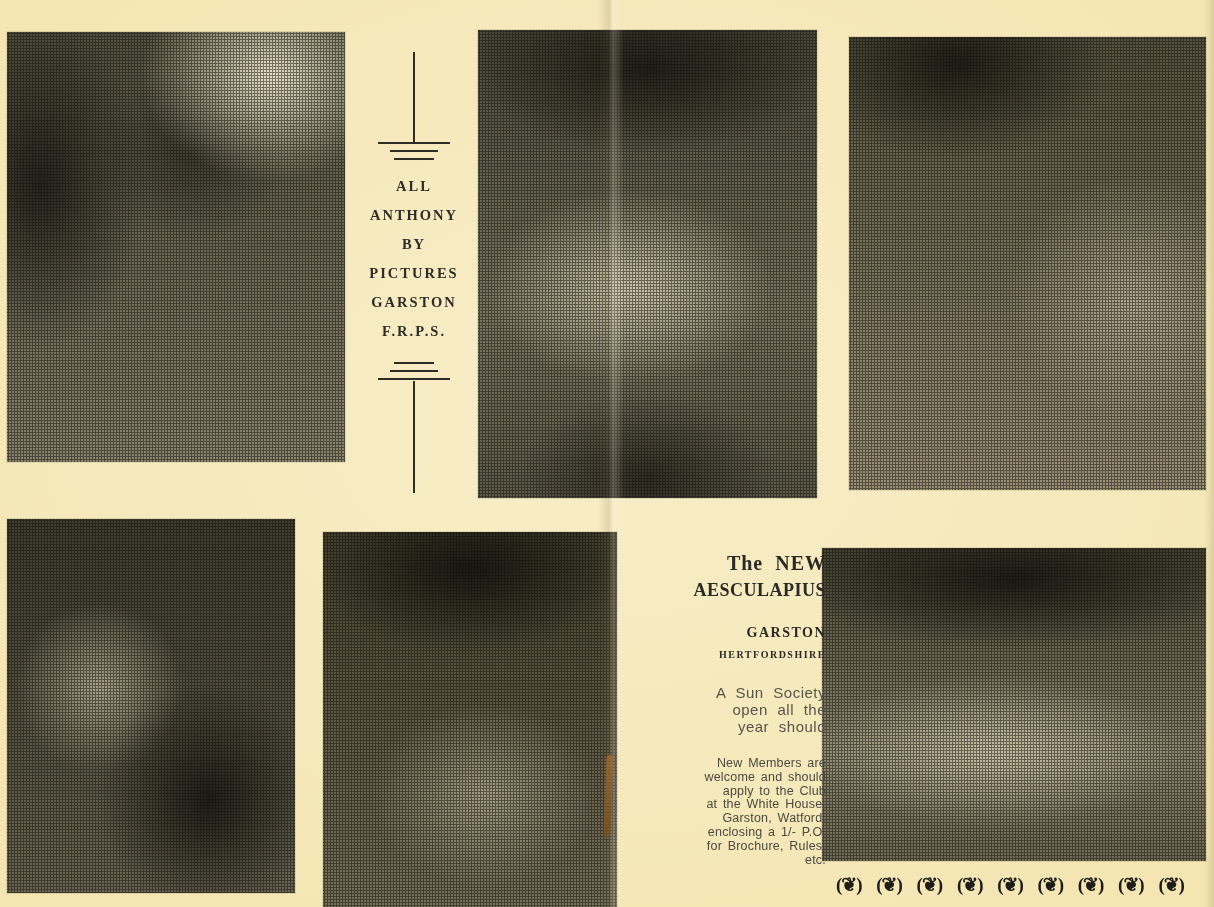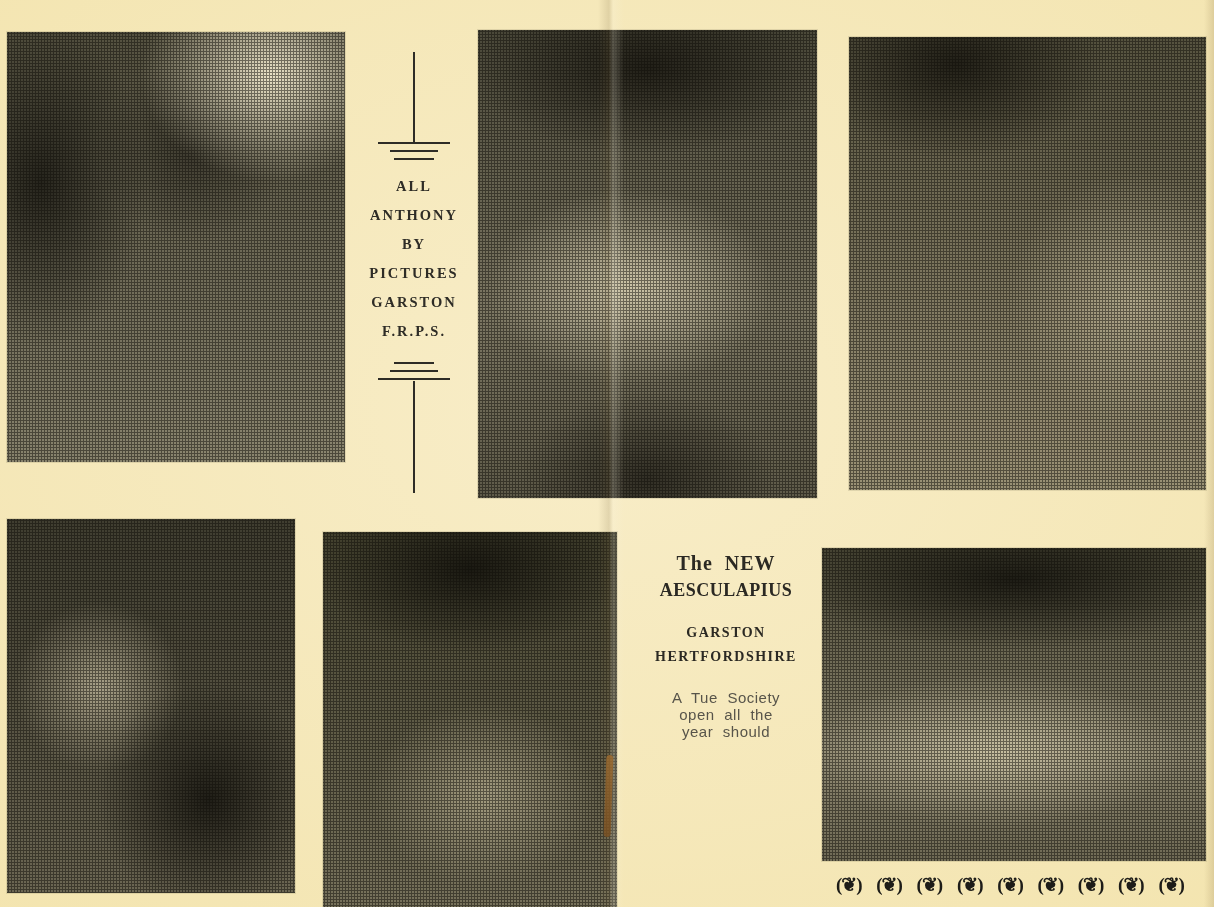--- a/index.html
+++ b/index.html
@@ -50,25 +50,25 @@
       radial-gradient(80% 30% at 50% 10%, rgba(20,19,14,.85), rgba(20,19,14,0) 75%),
       radial-gradient(70% 35% at 45% 65%, rgba(224,215,182,.7), rgba(224,215,182,0) 70%),
       linear-gradient(180deg,#4a4836,#8d8770 65%,#6f6a55);}
   
   .credit{position:absolute;left:355px;top:40px;width:118px;height:458px;}
   .rule{position:absolute;background:#2e2c26;}
   .vline{width:2px;}
   .credit-lines{position:absolute;left:0;top:132px;width:118px;text-align:center;
     font-weight:bold;font-size:14.5px;letter-spacing:2px;line-height:29px;color:#2e2c26;}
   
-  .club{position:absolute;left:626px;top:552px;width:200px;text-align:center;}
+  .club{position:absolute;left:626px;top:552px;width:200px;text-align:right;}
   .club-t1{font-size:20px;font-weight:bold;letter-spacing:1px;word-spacing:6px;}
   .club-t2{font-size:18px;font-weight:bold;letter-spacing:.5px;margin-top:5px;}
   .club-s1{font-size:14px;font-weight:bold;letter-spacing:1.5px;margin-top:24px;}
-  .club-s2{font-size:14px;font-weight:bold;letter-spacing:1.5px;margin-top:8px;}
+  .club-s2{font-size:10px;font-weight:bold;letter-spacing:1.5px;margin-top:8px;}
   .tagline{margin-top:24px;font-family:"Liberation Sans",sans-serif;font-size:15px;
     line-height:17px;color:#57544a;letter-spacing:.5px;word-spacing:5px;}
   .club-body{margin-top:22px;font-family:"Liberation Sans",sans-serif;font-size:12.5px;
     line-height:13.8px;color:#4b4940;letter-spacing:.2px;word-spacing:2px;}
   
   .ornaments{position:absolute;left:836px;top:870px;width:348px;height:28px;
     display:flex;justify-content:space-between;align-items:center;
     font-weight:bold;font-size:19px;color:#1d1c18;}
   .ornaments span{letter-spacing:-1px;}
   
@@ -112,23 +112,33 @@
     <div class="rule" style="left:23px;top:338px;width:72px;height:2px;"></div>
     <div class="rule vline" style="left:58px;top:341px;height:112px;"></div>
   </div>
 
   <div class="club">
     <div class="club-t1">The NEW</div>
     <div class="club-t2">AESCULAPIUS</div>
     <div class="club-s1">GARSTON</div>
     <div class="club-s2">HERTFORDSHIRE</div>
     <div class="tagline">
-      <div>A Tue Society</div>
+      <div>A Sun Society</div>
       <div>open all the</div>
       <div>year should</div>
+    </div>
+    <div class="club-body">
+      <div>New Members are</div>
+      <div>welcome and should</div>
+      <div>apply to the Club</div>
+      <div>at the White House,</div>
+      <div>Garston, Watford,</div>
+      <div>enclosing a 1/- P.O.</div>
+      <div>for Brochure, Rules,</div>
+      <div>etc.</div>
     </div>
   </div>
 
   <div class="ornaments">
     <span>(❦)</span>
     <span>(❦)</span>
     <span>(❦)</span>
     <span>(❦)</span>
     <span>(❦)</span>
     <span>(❦)</span>

